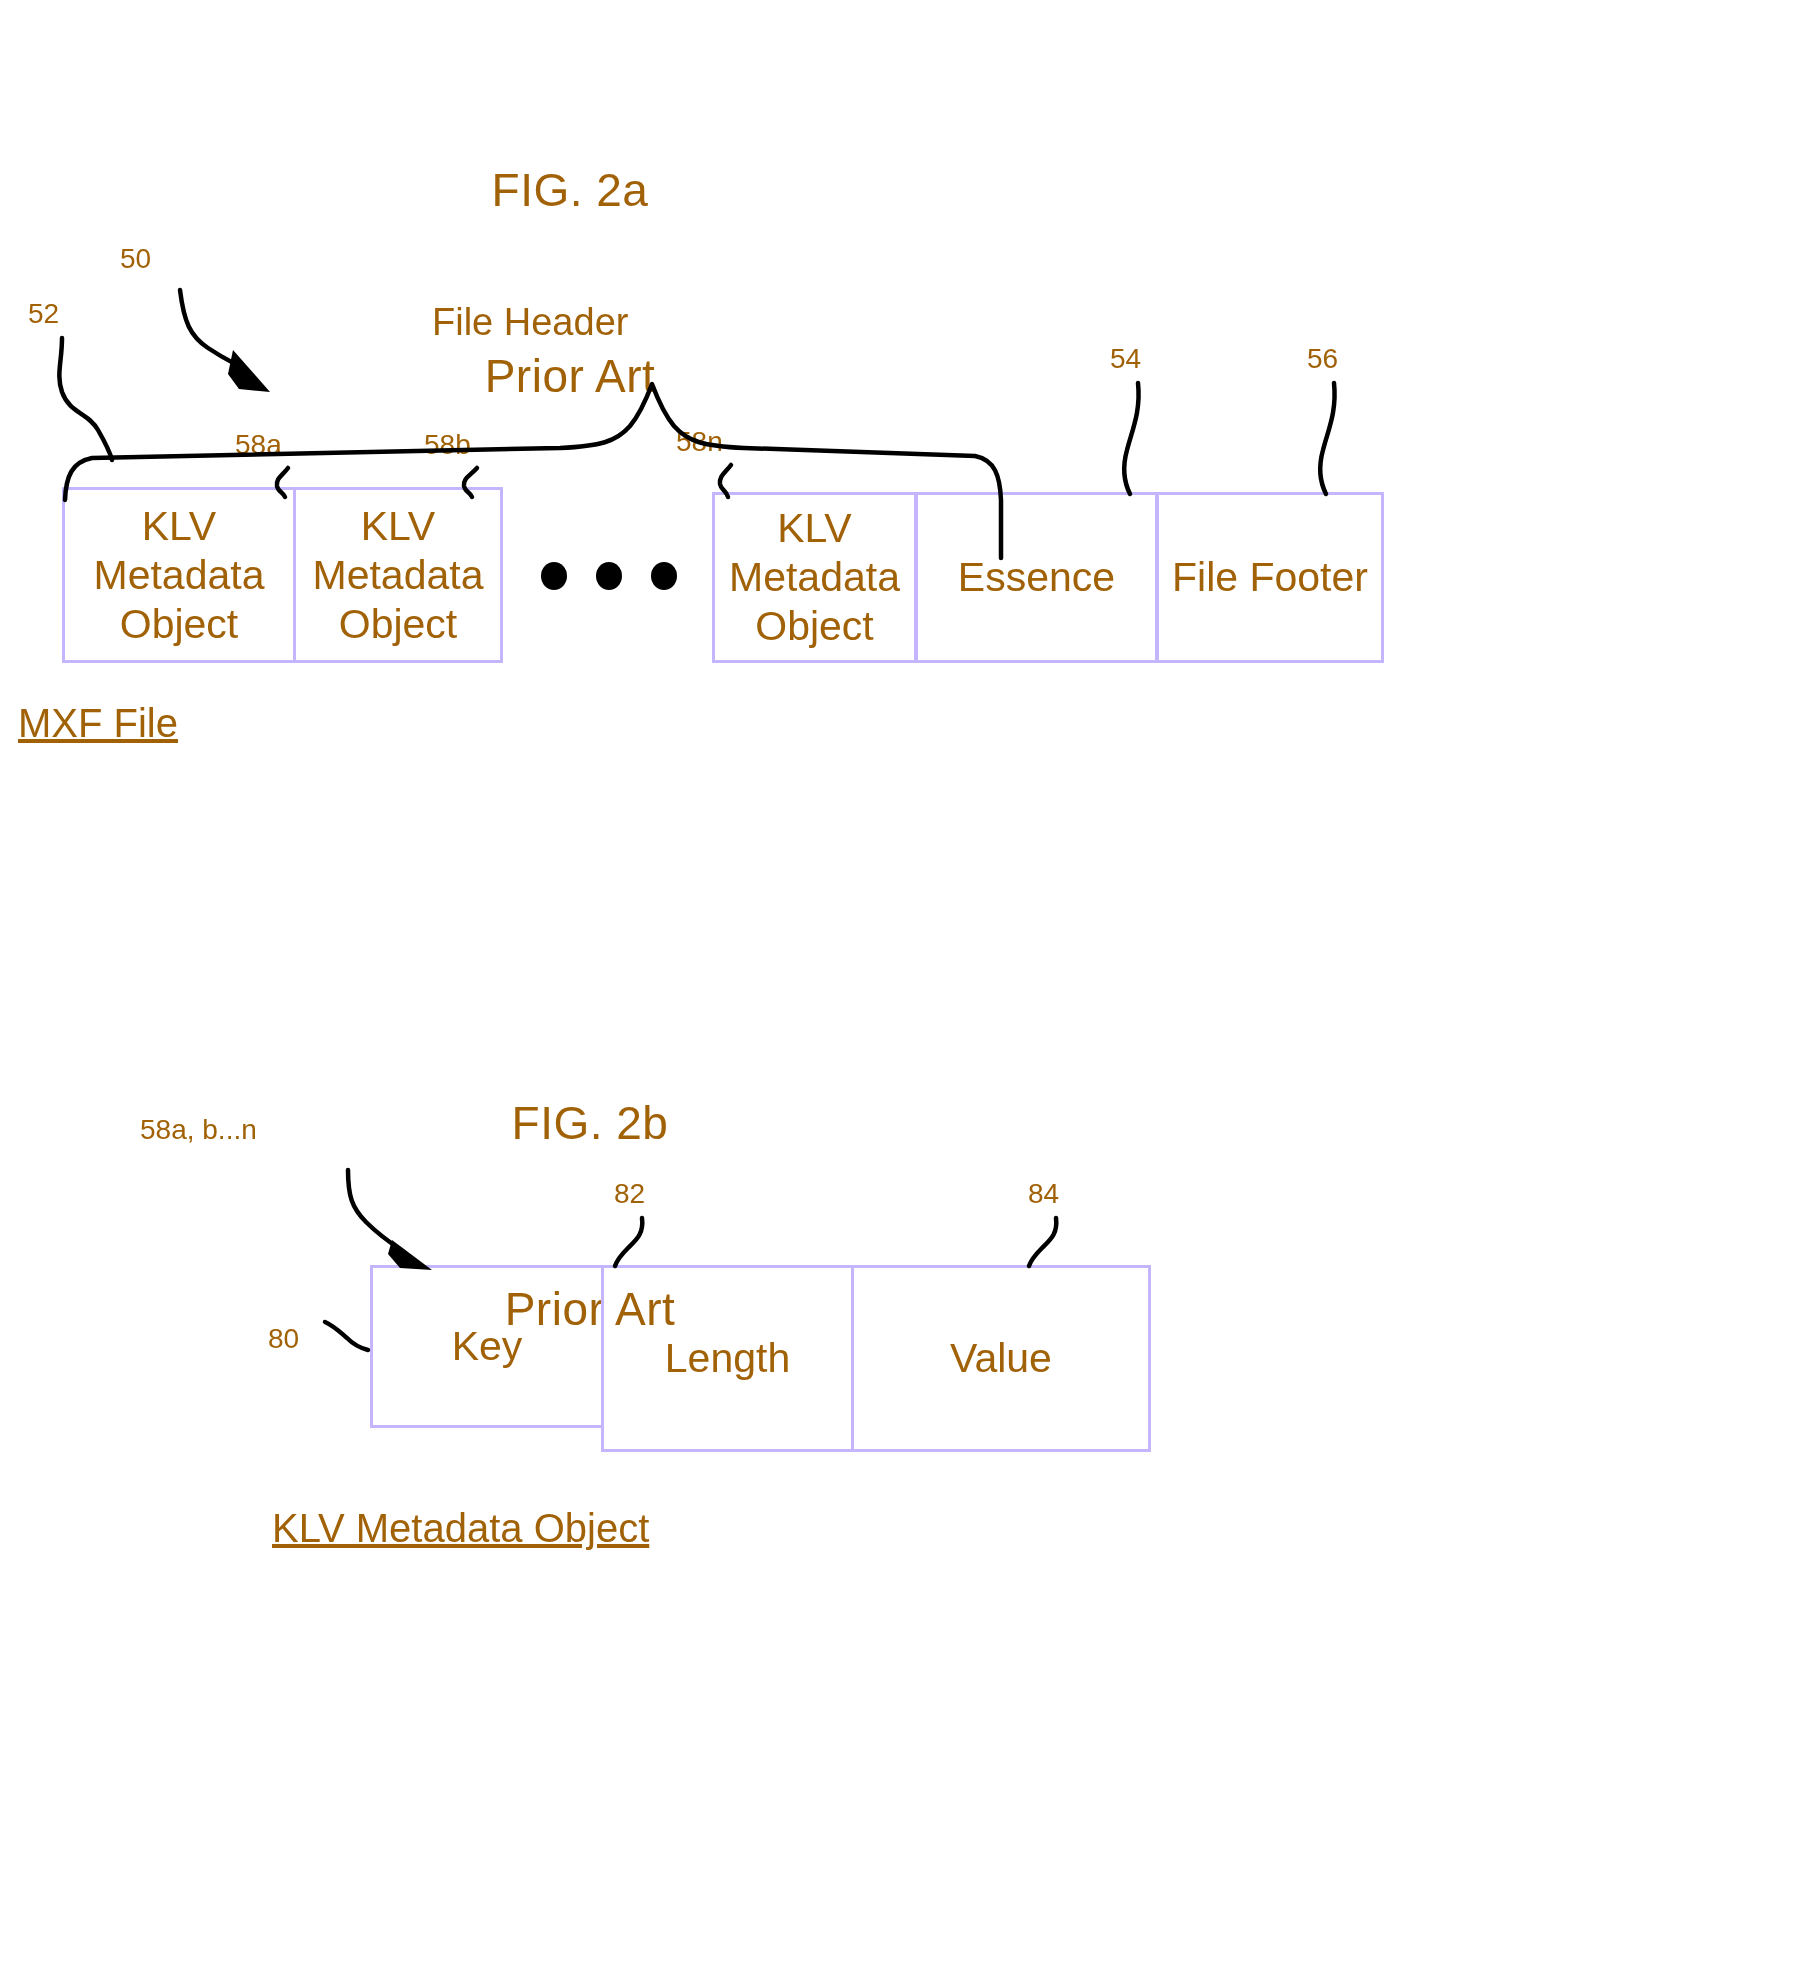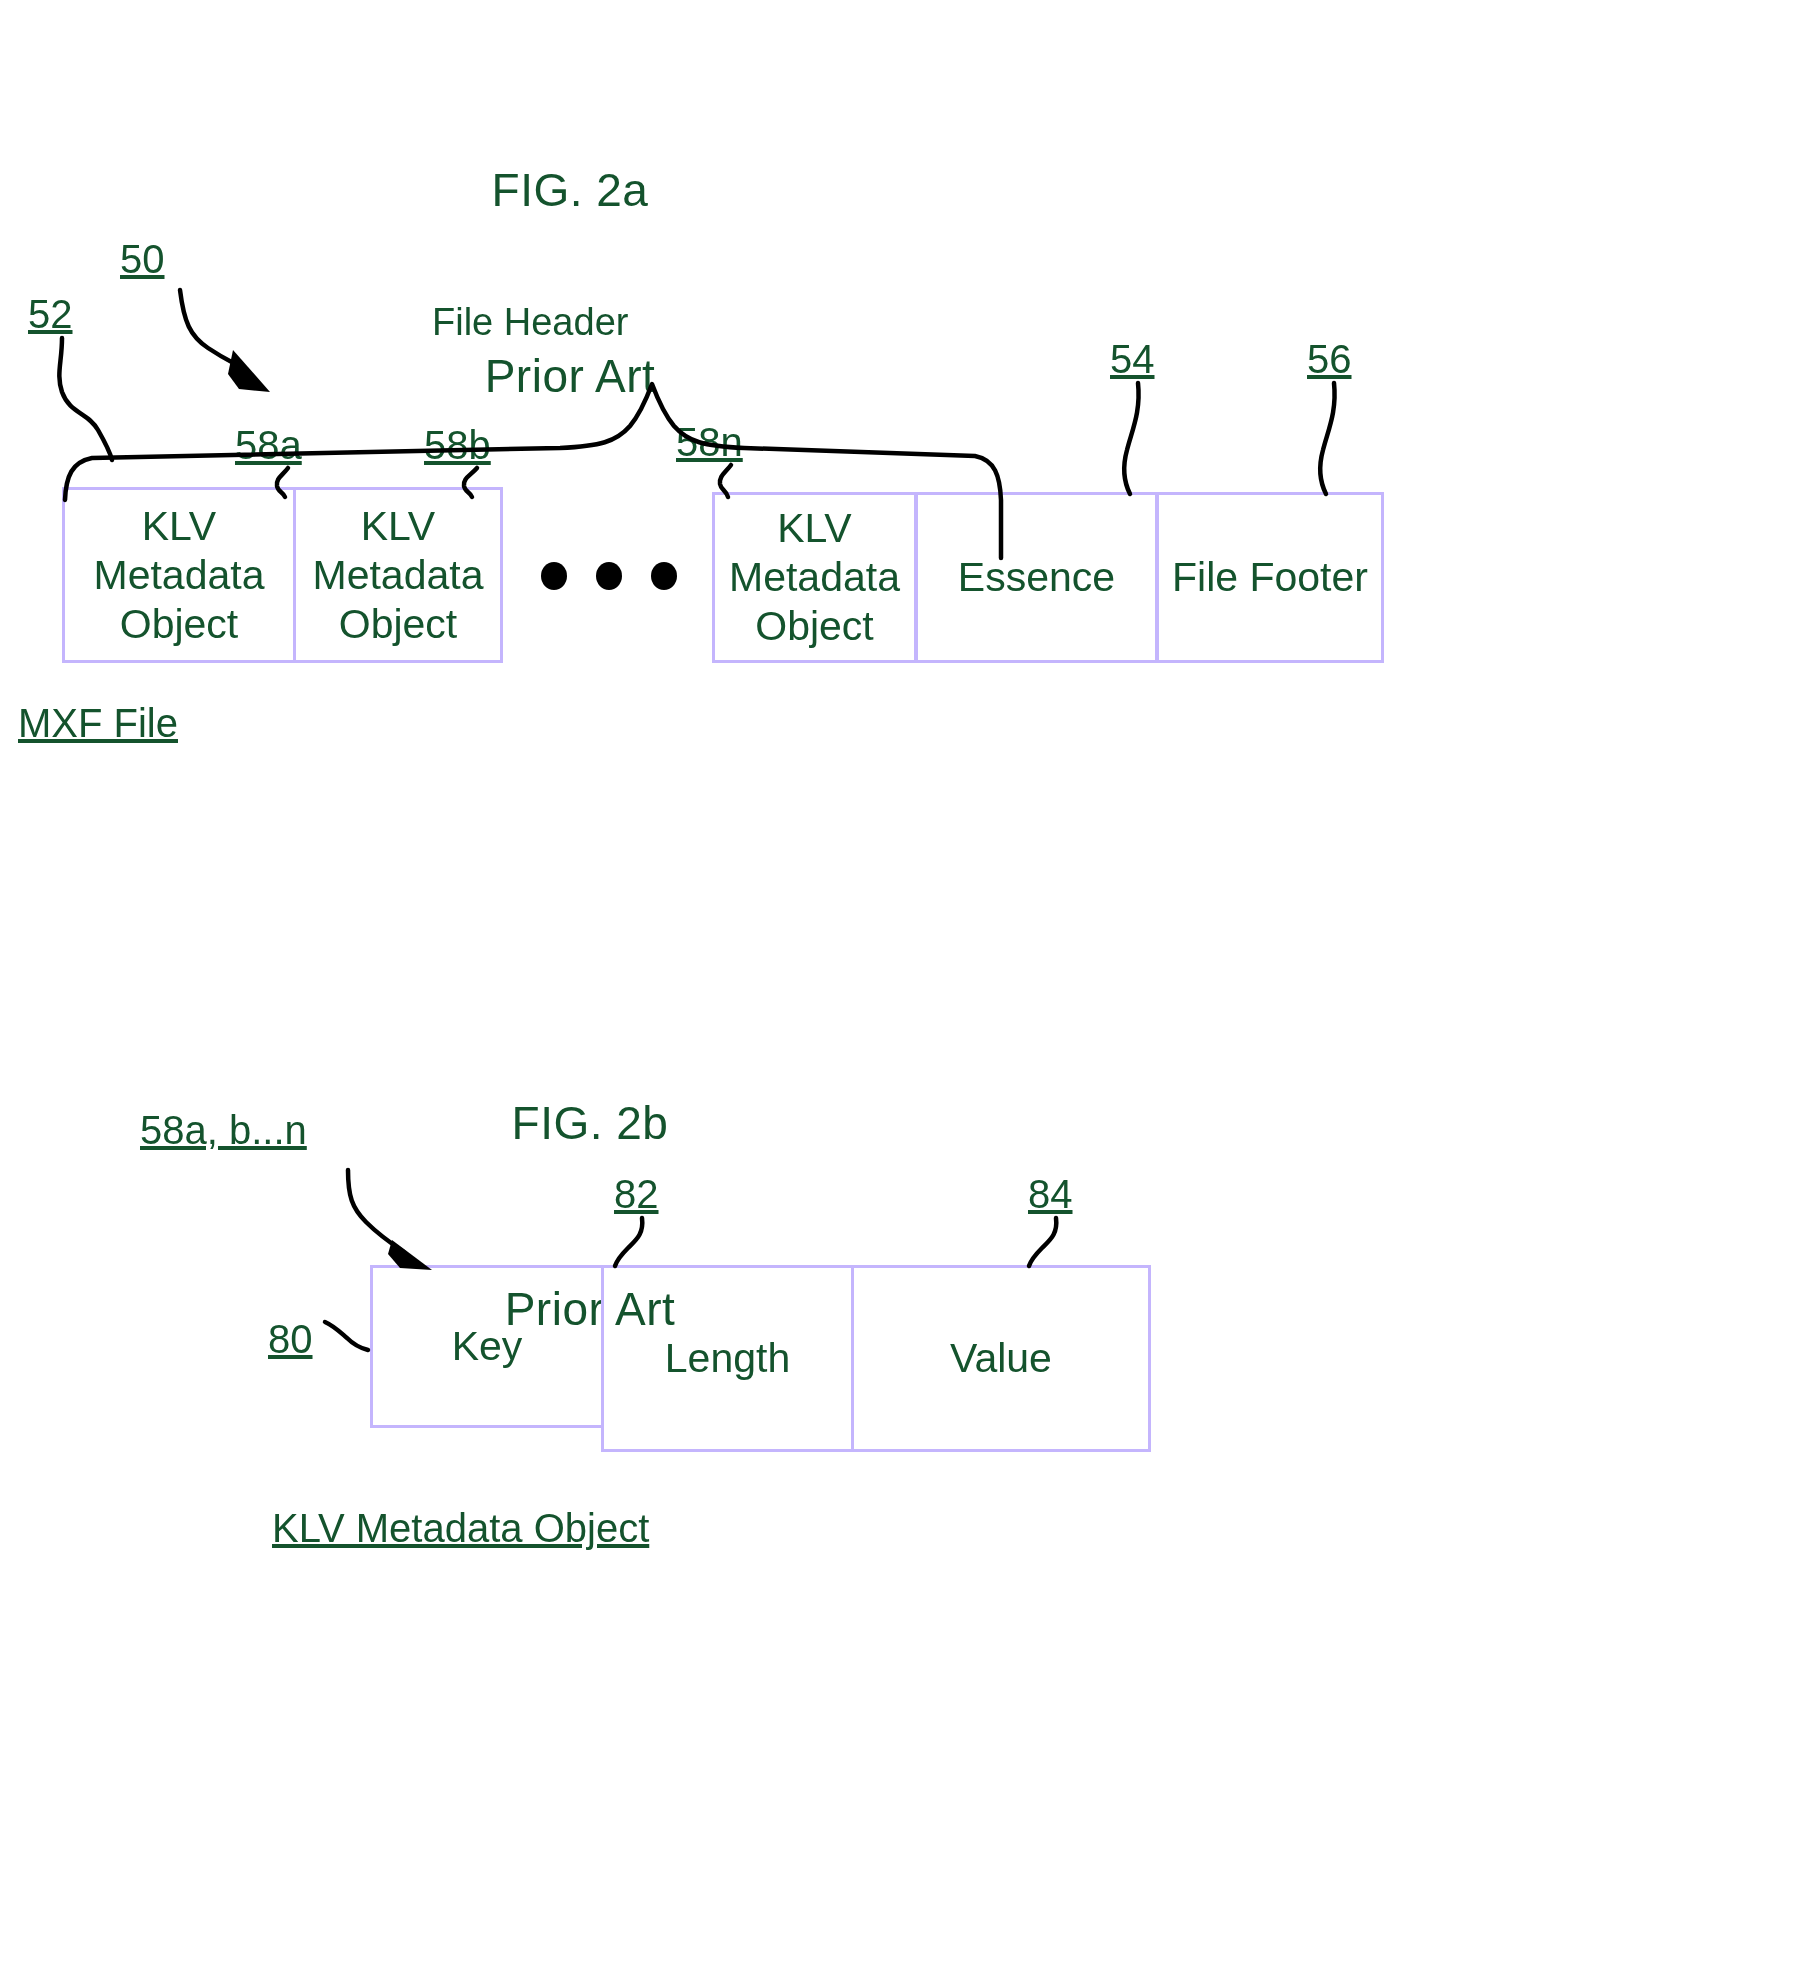--- a/index.html
+++ b/index.html
@@ -6,36 +6,35 @@
     margin: 0;
     padding: 0;
     background: #ffffff;
   }
   #page {
     position: relative;
     width: 1797px;
     height: 1981px;
     background: #ffffff;
     font-family: "Liberation Sans", sans-serif;
-    color: #14532d;
+    color: #a16207;
     overflow: hidden;
   }
   .abs { position: absolute; }
   .fig-title {
     text-align: center;
     font-size: 46px;
     line-height: 62px;
     letter-spacing: 0.5px;
     white-space: pre;
   }
   .callout {
-    font-size: 40px;
+    font-size: 28px;
     line-height: 44px;
     white-space: pre;
-    text-decoration: underline;
   }
   .caption {
     font-size: 40px;
     line-height: 46px;
     white-space: pre;
     text-decoration: underline;
   }
   .band-label {
     font-size: 38px;
     line-height: 48px;

